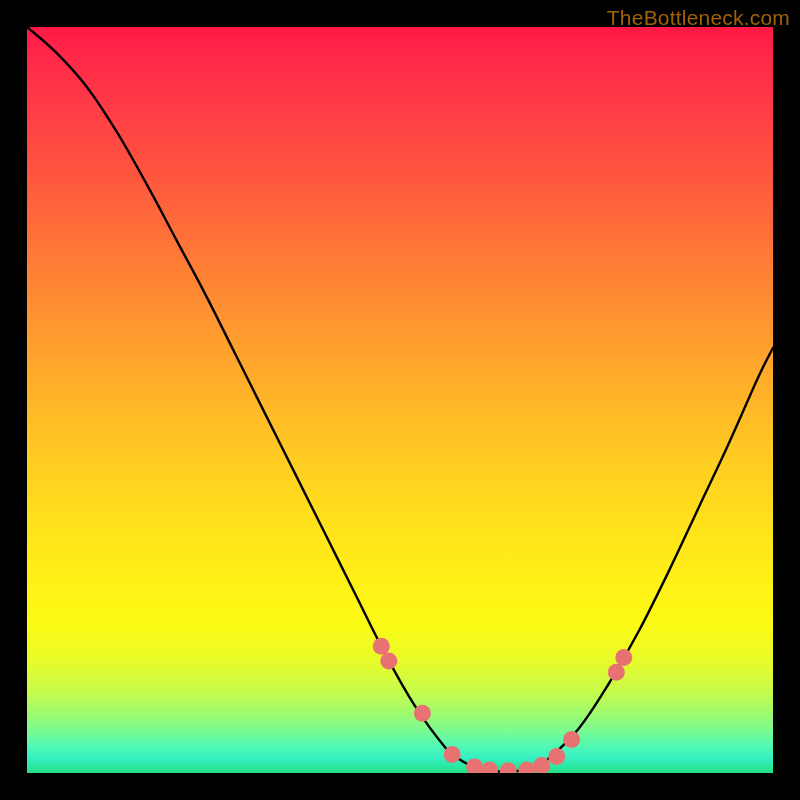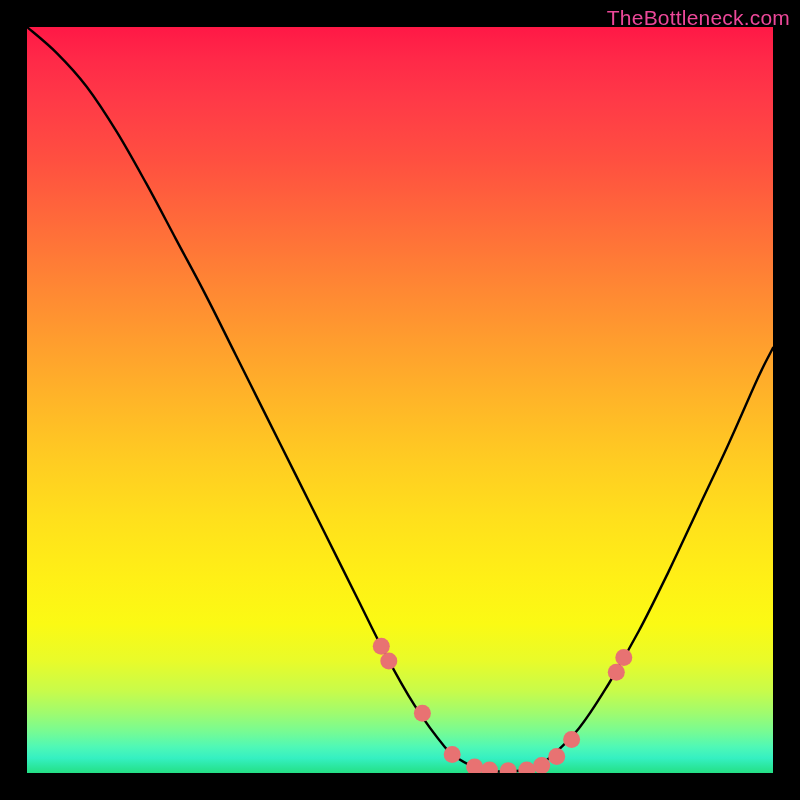--- a/index.html
+++ b/index.html
@@ -35,21 +35,21 @@
       #4ff8b6 96.5%,
       #35f0c2 98%,
       #2ce8a3 99%,
       #24e085 100%
     );
   }
   .attribution {
     position: absolute;
     top: 6px;
     right: 10px;
-    color: #ec4899;
+    color: #a16207;
     font-size: 21px;
     font-weight: 500;
     letter-spacing: 0.2px;
   }
   svg.curve {
     position: absolute;
     inset: 0;
   }
 </style>
 </head>

